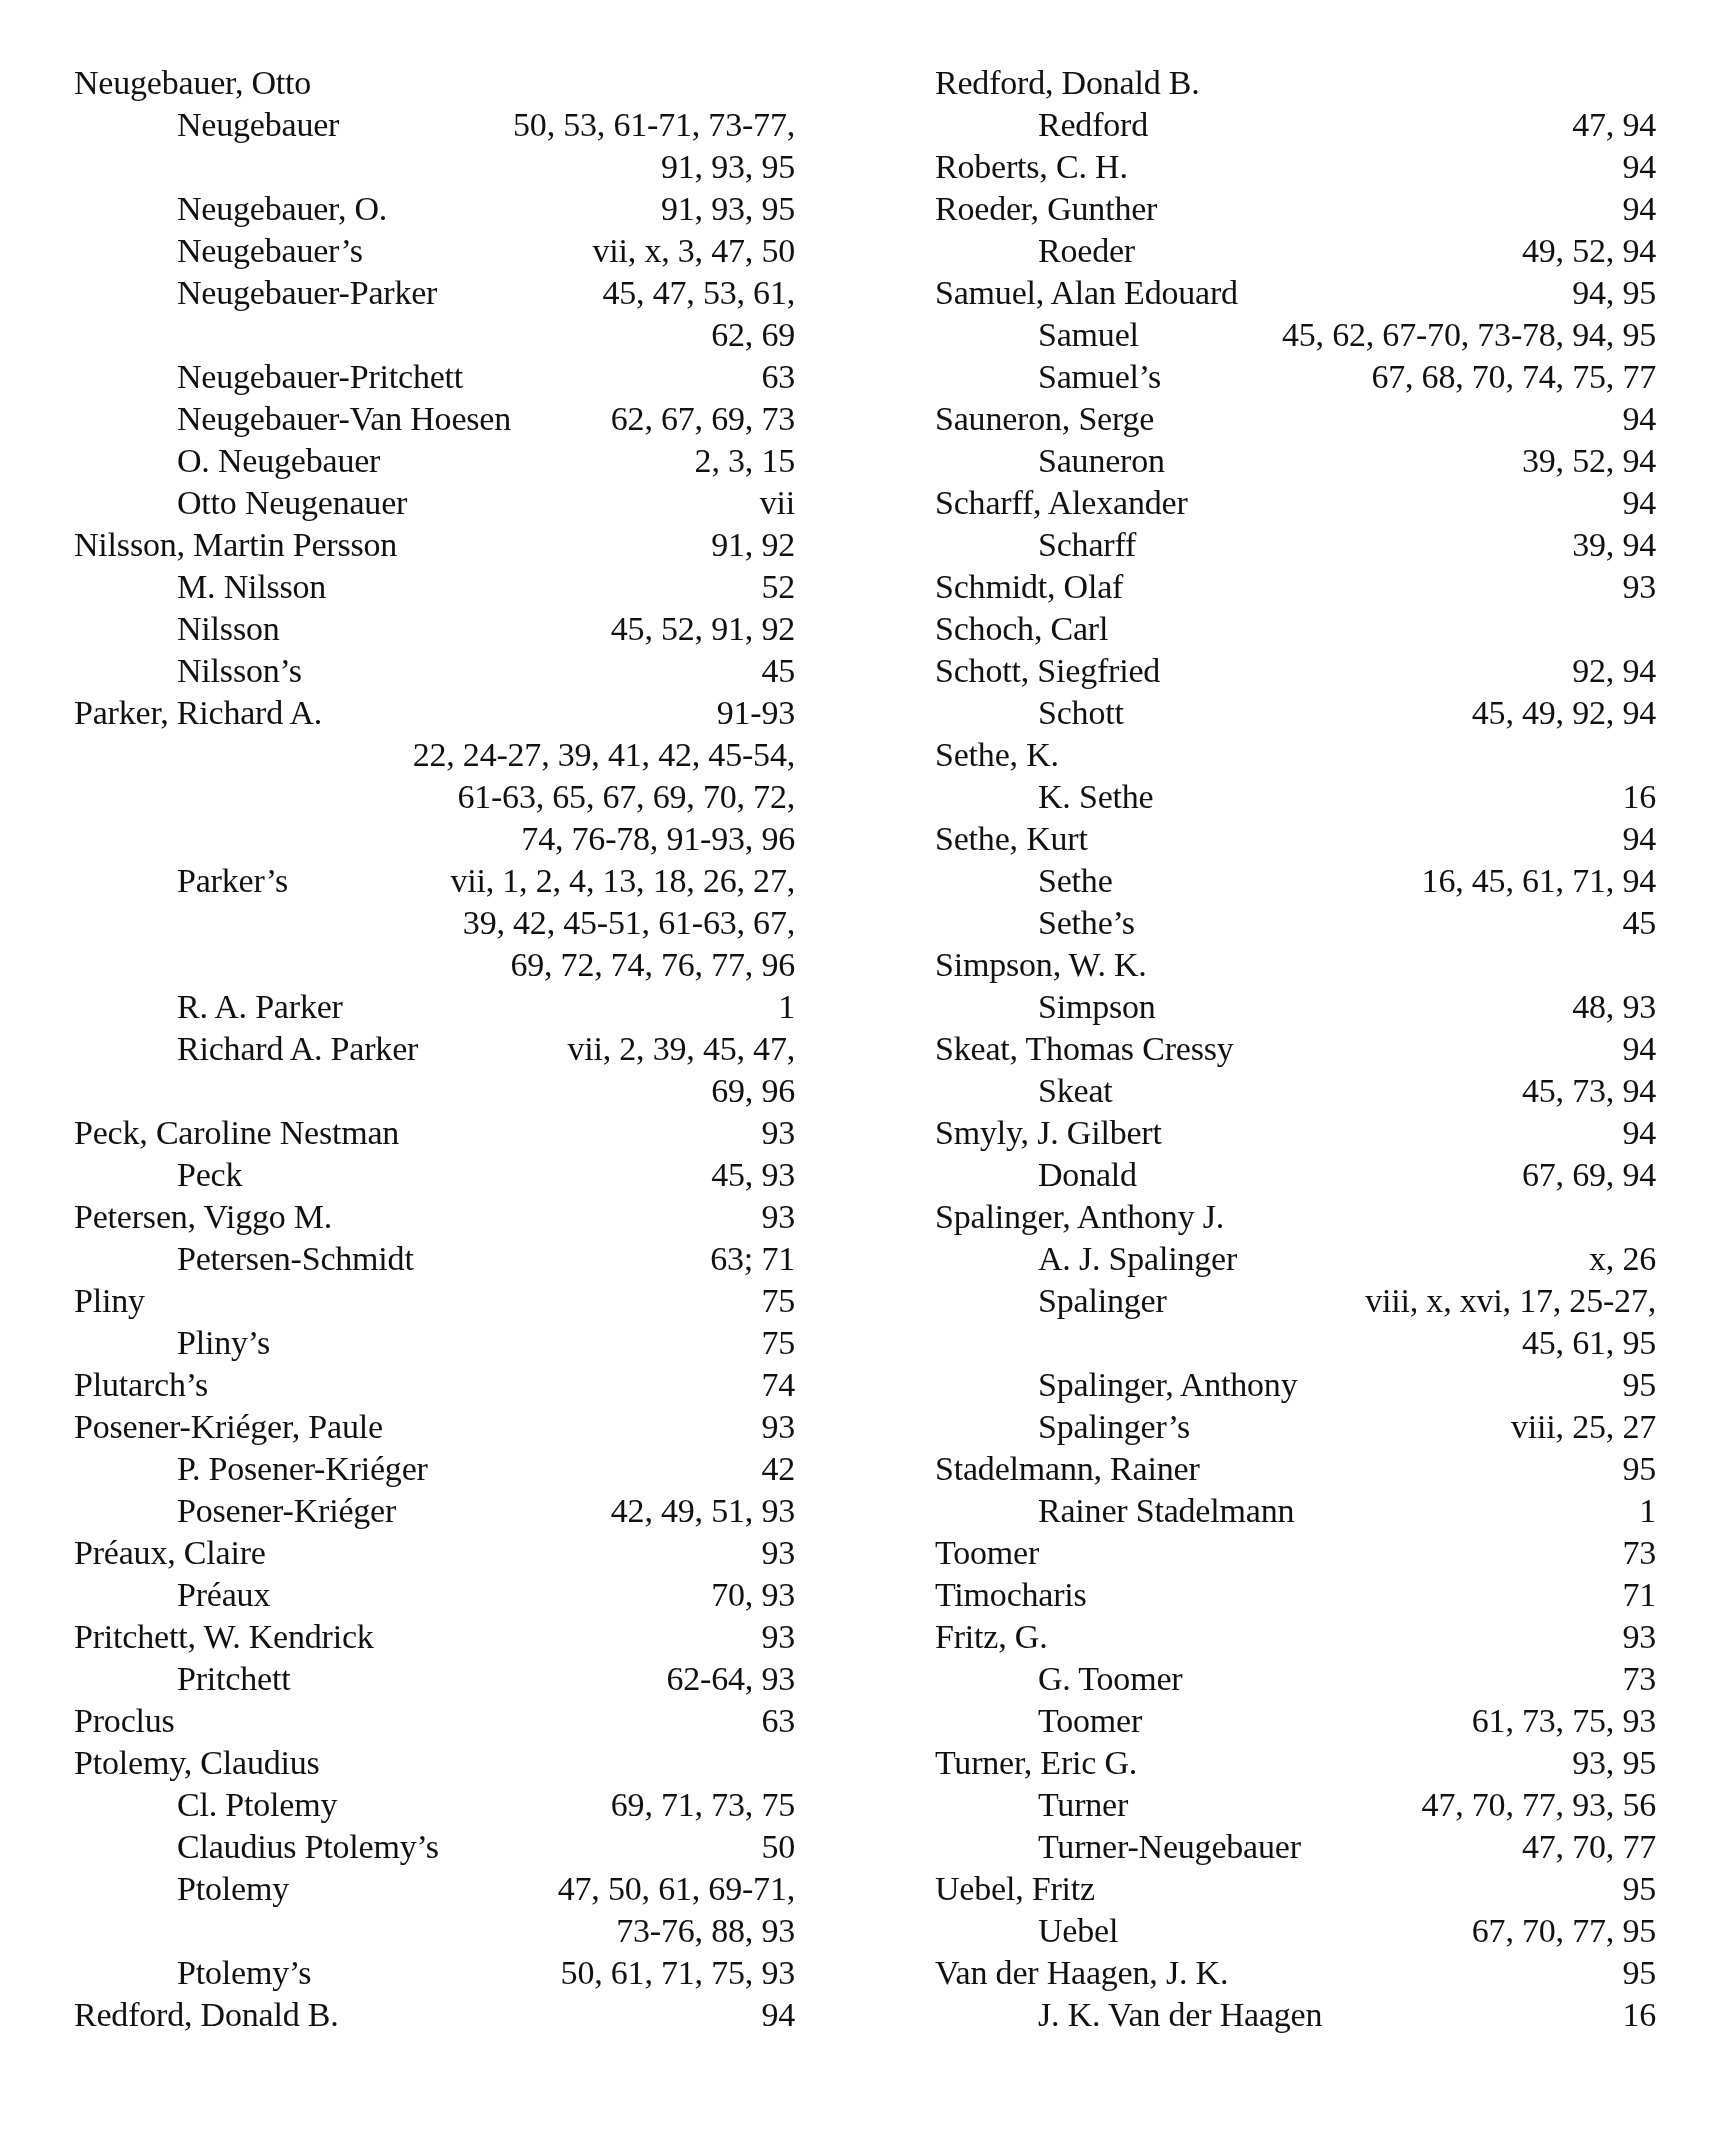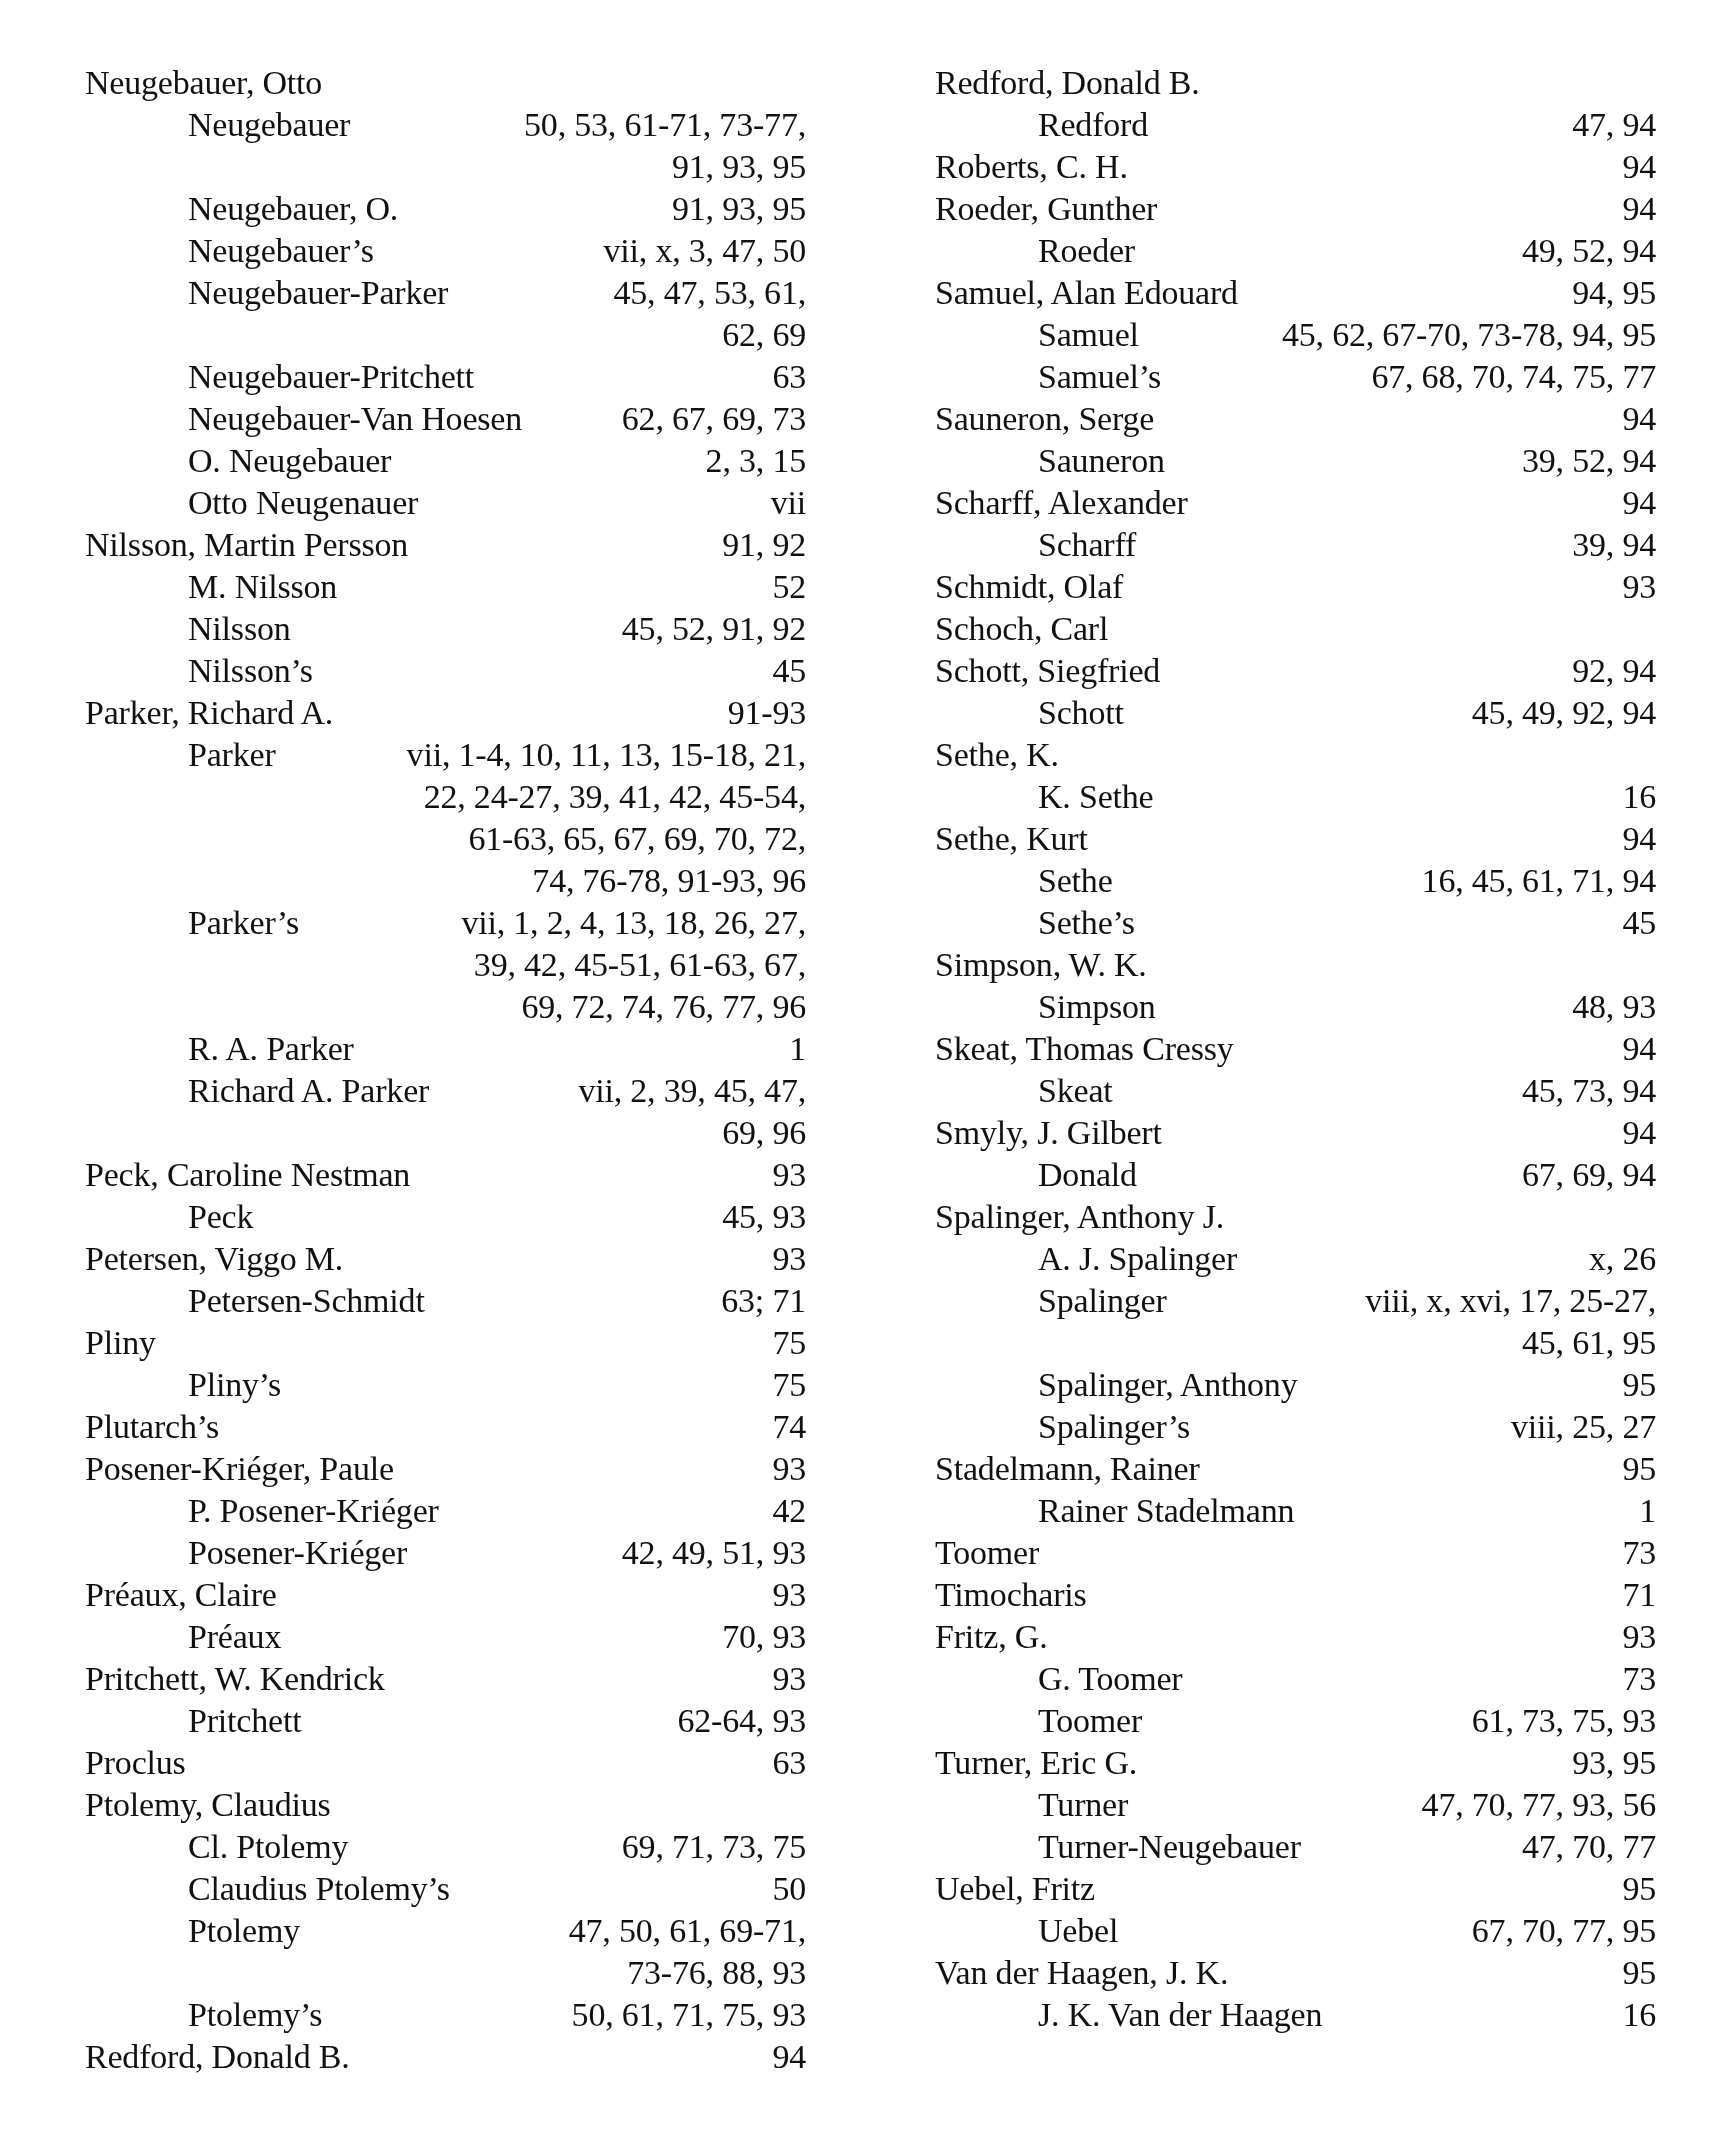--- a/index.html
+++ b/index.html
@@ -1,19 +1,19 @@
 <!DOCTYPE html>
 <html style="font-size:13.7px"><head>
 <meta charset="utf-8">
 <style>
   html, body { margin: 0; padding: 0; background: #ffffff; }
   body { width: 1716px; height: 2154px; position: relative; overflow: hidden;
          font-family: "Liberation Serif", "DejaVu Serif", serif; color: #111111; }
   .col { position: absolute; top: 62px; }
-  .col.left { left: 85px; width: 721px; }
+  .col.left { left: 74px; width: 721px; }
   .col.right { left: 935px; width: 721px; }
   .line { position: relative; height: 42px; line-height: 42px; font-size: 34px;
           white-space: nowrap; font-weight: 500; letter-spacing: -0.2px; }
   .term { position: absolute; left: 0; top: 0; }
   .line.sub .term { left: 103px; }
   .pages { position: absolute; right: 0; top: 0; text-align: right; }
   .italic { }
 </style>
 </head>
 <body>
@@ -77,24 +77,20 @@
     </div>
     <div class="line sub">
       <span class="term">Nilsson’s</span>
       <span class="pages">45</span>
     </div>
     <div class="line">
       <span class="term">Parker, Richard A.</span>
       <span class="pages">91-93</span>
     </div>
     <div class="line sub">
-      <span class="term">Parker</span>
-      <span class="pages">vii, 1-4, 10, 11, 13, 15-18, 21,</span>
-    </div>
-    <div class="line sub">
       <span class="term"></span>
       <span class="pages">22, 24-27, 39, 41, 42, 45-54,</span>
     </div>
     <div class="line sub">
       <span class="term"></span>
       <span class="pages">61-63, 65, 67, 69, 70, 72,</span>
     </div>
     <div class="line sub">
       <span class="term"></span>
       <span class="pages">74, 76-78, 91-93, 96</span>

